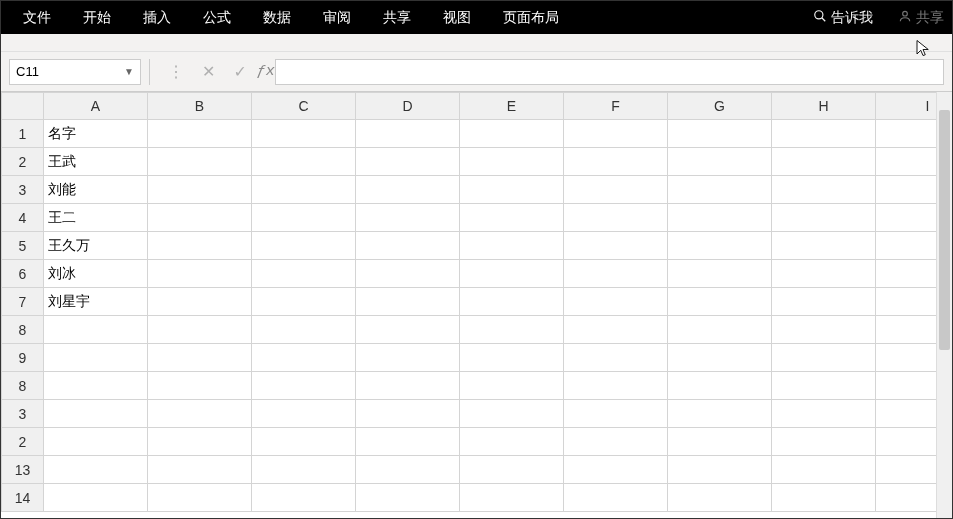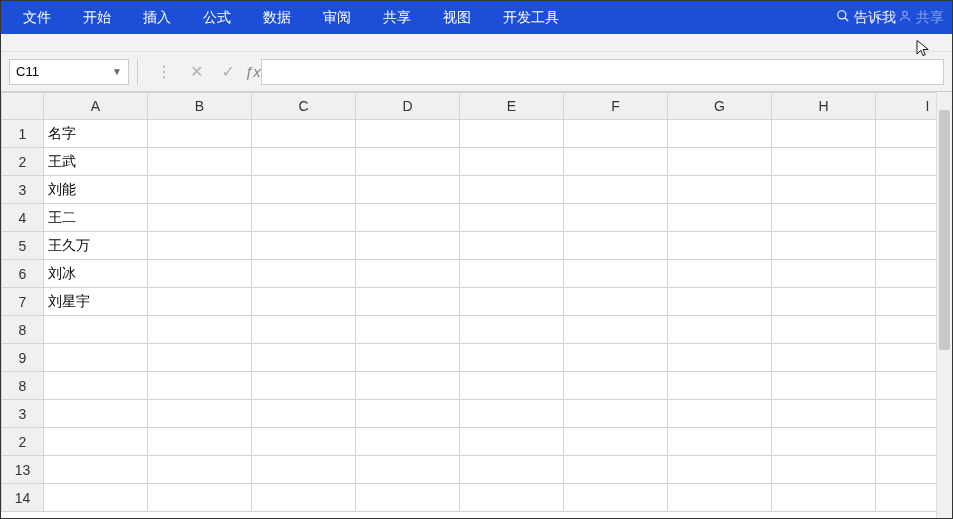--- a/index.html
+++ b/index.html
@@ -7,39 +7,39 @@
     width: 953px;
     height: 519px;
     font-family: "Microsoft YaHei", "SimSun", sans-serif;
     font-size: 14px;
     overflow: hidden;
     background: #fff;
     border: 1px solid #333;
     position: relative;
   }
   .ribbon {
-    background: #1d4ed8;
+    background: #000000;
     height: 33px;
     display: flex;
     align-items: center;
     color: #fff;
     padding: 0 8px;
     gap: 4px;
   }
   .ribbon-tab {
     padding: 6px 14px;
     cursor: pointer;
     font-size: 14px;
     white-space: nowrap;
   }
   .ribbon-right {
     margin-left: auto;
     display: flex;
     align-items: center;
-    gap: 2px;
+    gap: 25px;
   }
   .tell-me {
     display: flex;
     align-items: center;
     gap: 4px;
     opacity: 0.95;
     cursor: pointer;
   }
   .share-btn {
     display: flex;
@@ -56,21 +56,21 @@
   .formula-bar {
     background: #f3f2f1;
     height: 40px;
     display: flex;
     align-items: center;
     border-bottom: 1px solid #ccc;
     padding: 6px 8px;
     gap: 0;
   }
   .name-box {
-    width: 120px;
+    width: 132px;
     height: 26px;
     background: #fff;
     border: 1px solid #ccc;
     display: flex;
     align-items: center;
     padding: 0 6px;
     font-size: 13px;
   }
   .name-box .dd {
     margin-left: auto;
@@ -86,21 +86,21 @@
   .fx-btns {
     display: flex;
     align-items: center;
     gap: 18px;
     padding: 0 10px;
     color: #b0b0b0;
   }
   .fx-btns span { cursor: pointer; font-size: 16px; }
   .fx-label {
     font-style: italic;
-    font-family: Liberation Sans, sans-serif;
+    font-family: Liberation Mono, monospace;
     color: #888;
     font-size: 15px;
   }
   .formula-input {
     flex: 1;
     height: 26px;
     background: #fff;
     border: 1px solid #ccc;
     padding: 0 6px;
   }
@@ -176,21 +176,21 @@
 
 <div class="ribbon">
   <div class="ribbon-tab">文件</div>
   <div class="ribbon-tab">开始</div>
   <div class="ribbon-tab">插入</div>
   <div class="ribbon-tab">公式</div>
   <div class="ribbon-tab">数据</div>
   <div class="ribbon-tab">审阅</div>
   <div class="ribbon-tab">共享</div>
   <div class="ribbon-tab">视图</div>
-  <div class="ribbon-tab">开发工具</div>
+  <div class="ribbon-tab">页面布局</div>
   <div class="ribbon-right">
     <div class="tell-me">
       <span>
         <svg width="14" height="14" viewBox="0 0 24 24" fill="none" stroke="#fff" stroke-width="2">
             <circle cx="10" cy="10" r="7"></circle>
             <line x1="21" y1="21" x2="15" y2="15"></line>
           </svg>
       </span>
       <span>告诉我</span>
     </div>

